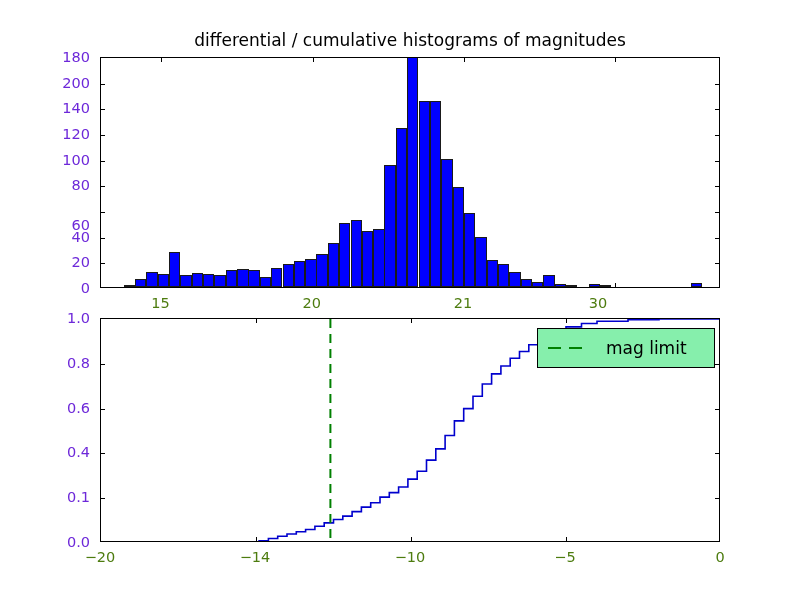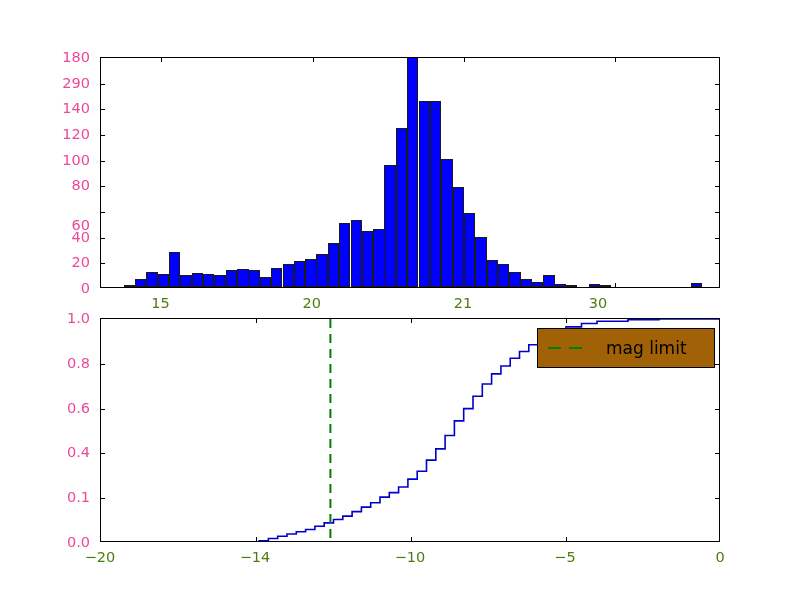--- a/index.html
+++ b/index.html
@@ -54,21 +54,21 @@
     font-size: 17px;
     color: #000000;
     white-space: nowrap;
   }
   
   .ytick {
     position: absolute;
     right: 0;
     text-align: center;
     font-size: 14.5px;
-    color: #ec4899;
+    color: #6d28d9;
     white-space: nowrap;
     transform: translateY(-50%);
     padding-right: 6px;
   }
   .ytick-col {
     position: absolute;
     width: 96px;
     left: 0;
   }
   .xtick {
@@ -96,21 +96,21 @@
     position: absolute;
     bottom: 0;
     background: #0000ff;
     border: 1px solid #1a1a1a;
     box-sizing: border-box;
   }
   
   .legend-box {
     position: absolute;
     border: 1px solid #000000;
-    background: #a16207;
+    background: #86efac;
     display: flex;
     align-items: center;
     padding: 6px 10px;
     box-sizing: border-box;
   }
   .legend-swatch {
     position: relative;
     width: 44px;
     height: 2px;
     margin-right: 14px;
@@ -127,31 +127,32 @@
     color: #000000;
     white-space: nowrap;
   }
   svg { display: block; }
 </style>
 </head>
 <body>
 
 <div id="figure">
 
+  <div class="chart-title">differential / cumulative histograms of magnitudes</div>
 
   <div class="ytick-col" id="top-yticks" style="left: 0px; top: 0px; height: 600px;">
       <div class="ytick" style="top: 288px;">0</div>
       <div class="ytick" style="top: 262.333px;">20</div>
       <div class="ytick" style="top: 236.667px;">40</div>
       <div class="ytick" style="top: 225px; margin-left: 24px;">60</div>
       <div class="ytick" style="top: 185.333px;">80</div>
       <div class="ytick" style="top: 159.667px;">100</div>
       <div class="ytick" style="top: 134px;">120</div>
       <div class="ytick" style="top: 108.333px;">140</div>
-      <div class="ytick" style="top: 82.6667px;">290</div>
+      <div class="ytick" style="top: 82.6667px;">200</div>
       <div class="ytick" style="top: 57px;">180</div>
     </div>
 
   <div id="top-xticks">
       <div class="xtick" style="left: 160.488px; top: 295px;">15</div>
       <div class="xtick" style="left: 311.707px; top: 295px;">20</div>
       <div class="xtick" style="left: 462.927px; top: 295px;">21</div>
       <div class="xtick" style="left: 598px; top: 295px;">30</div>
     </div>
 

